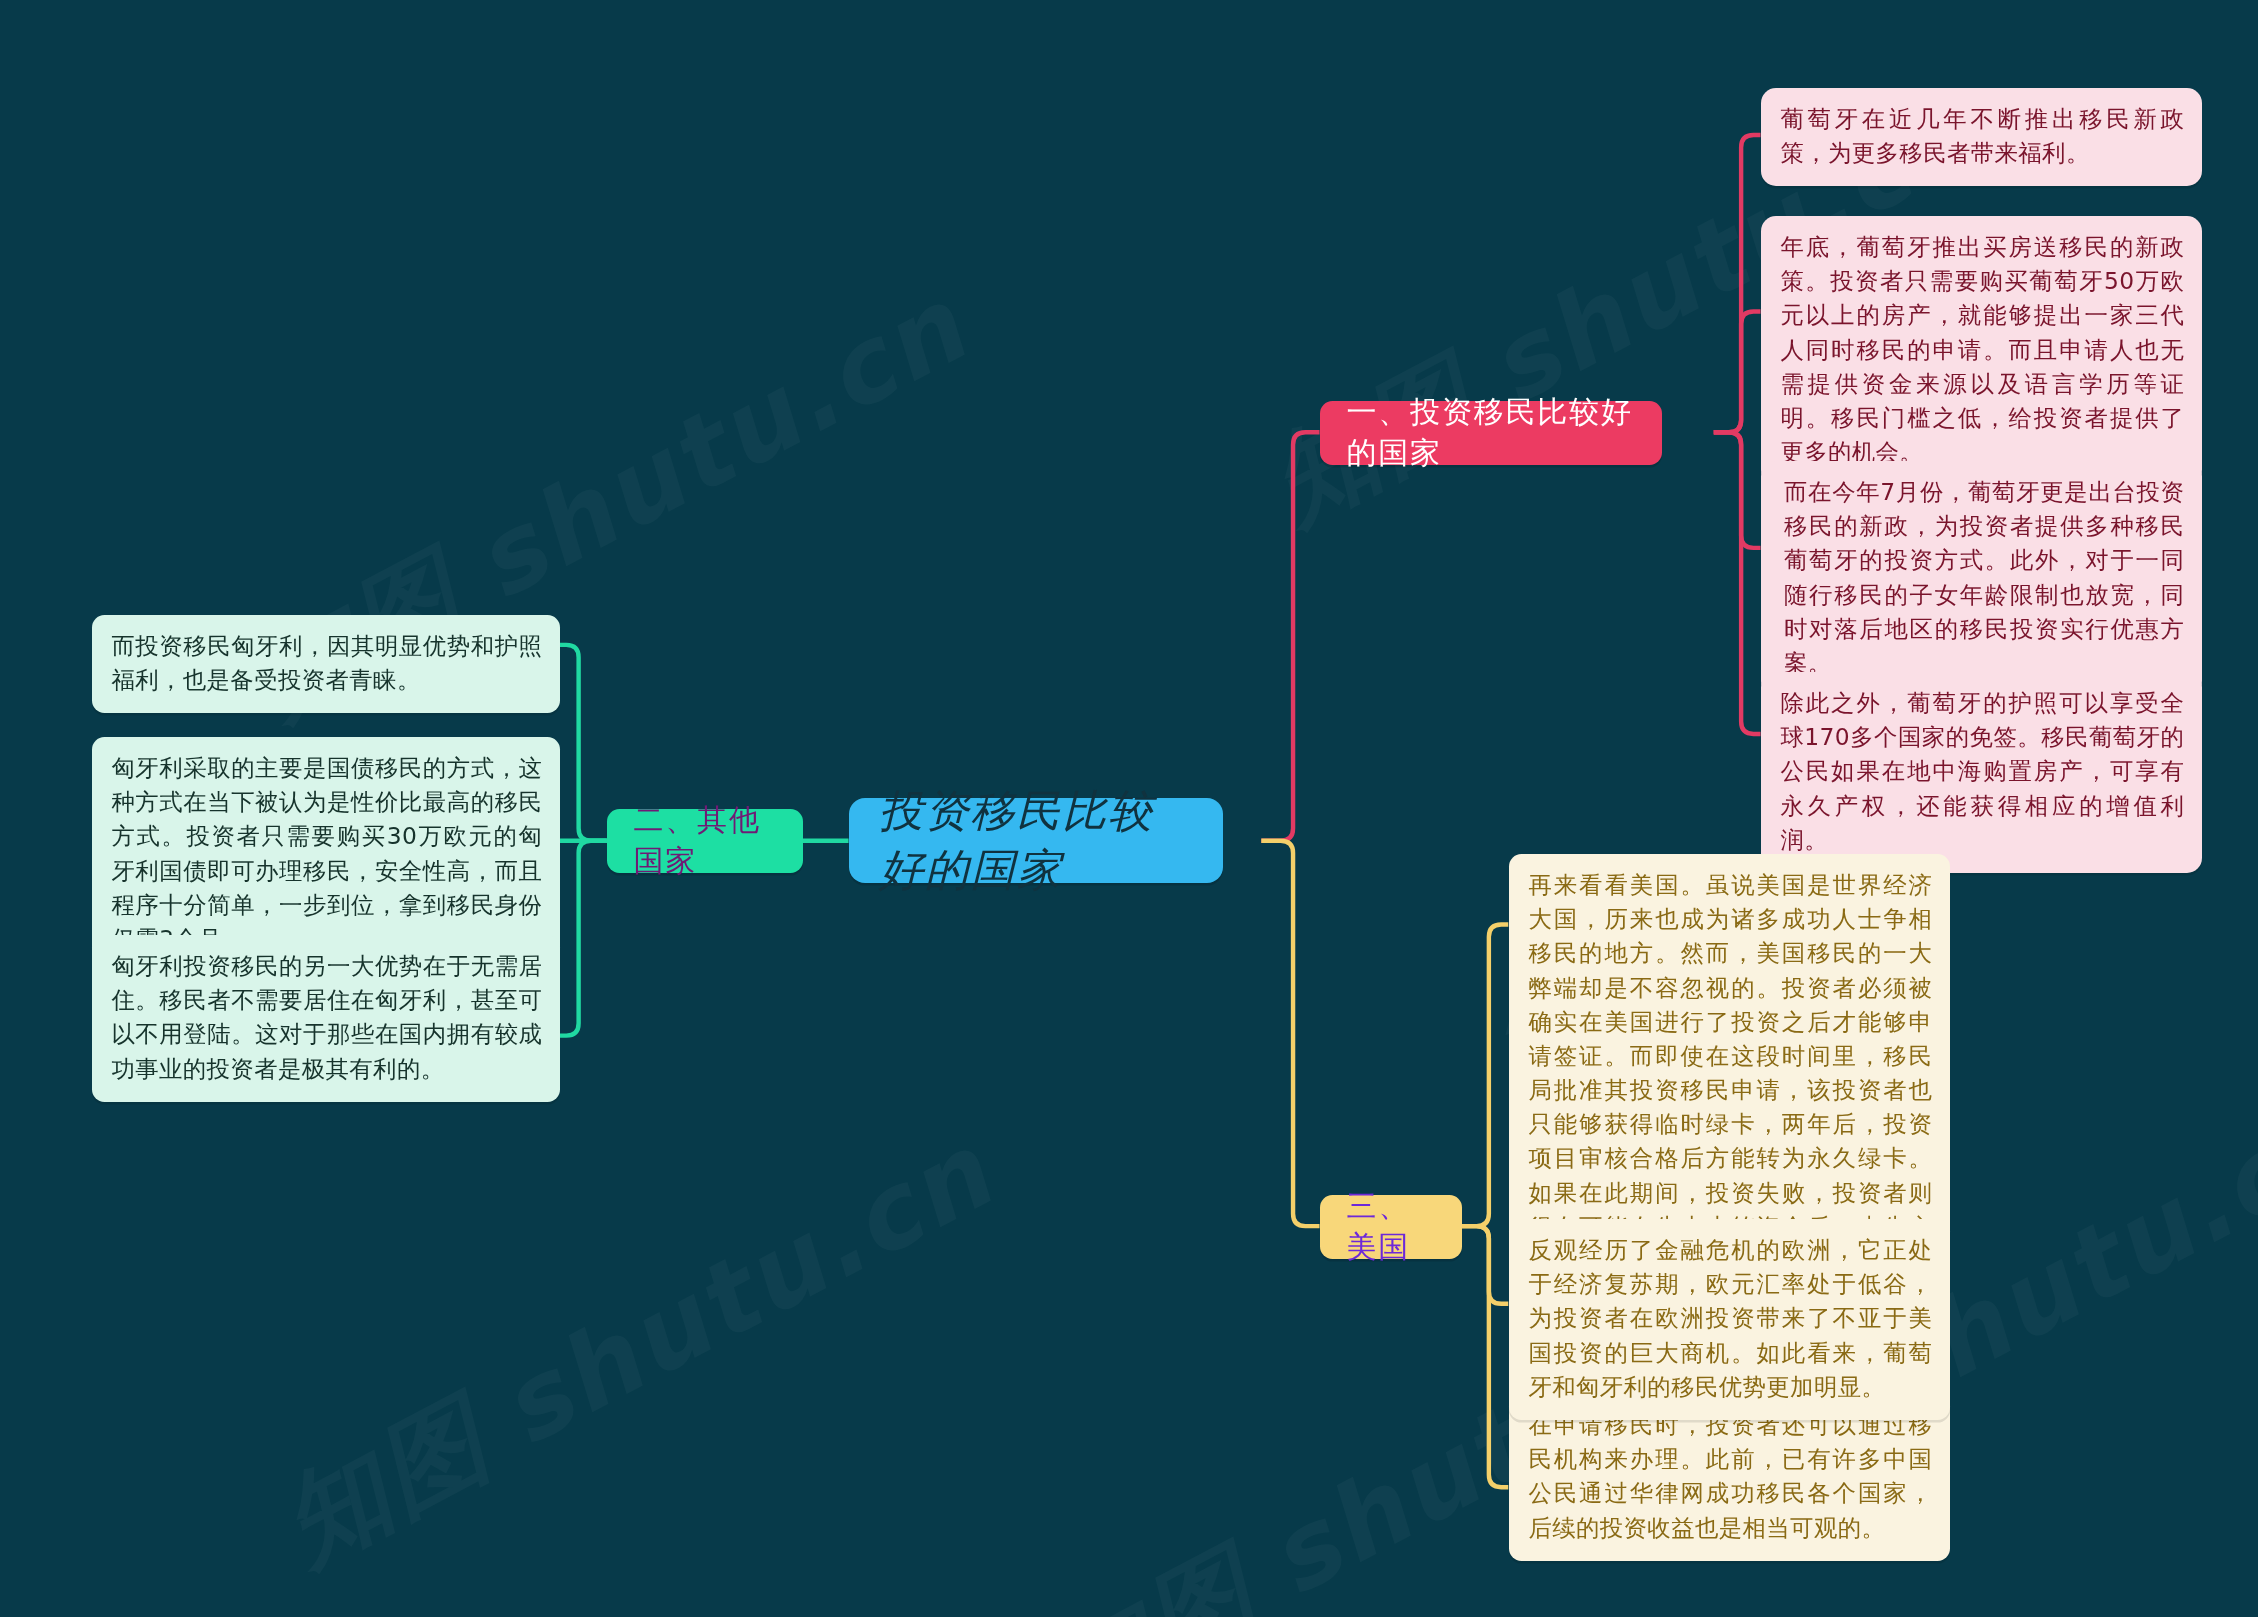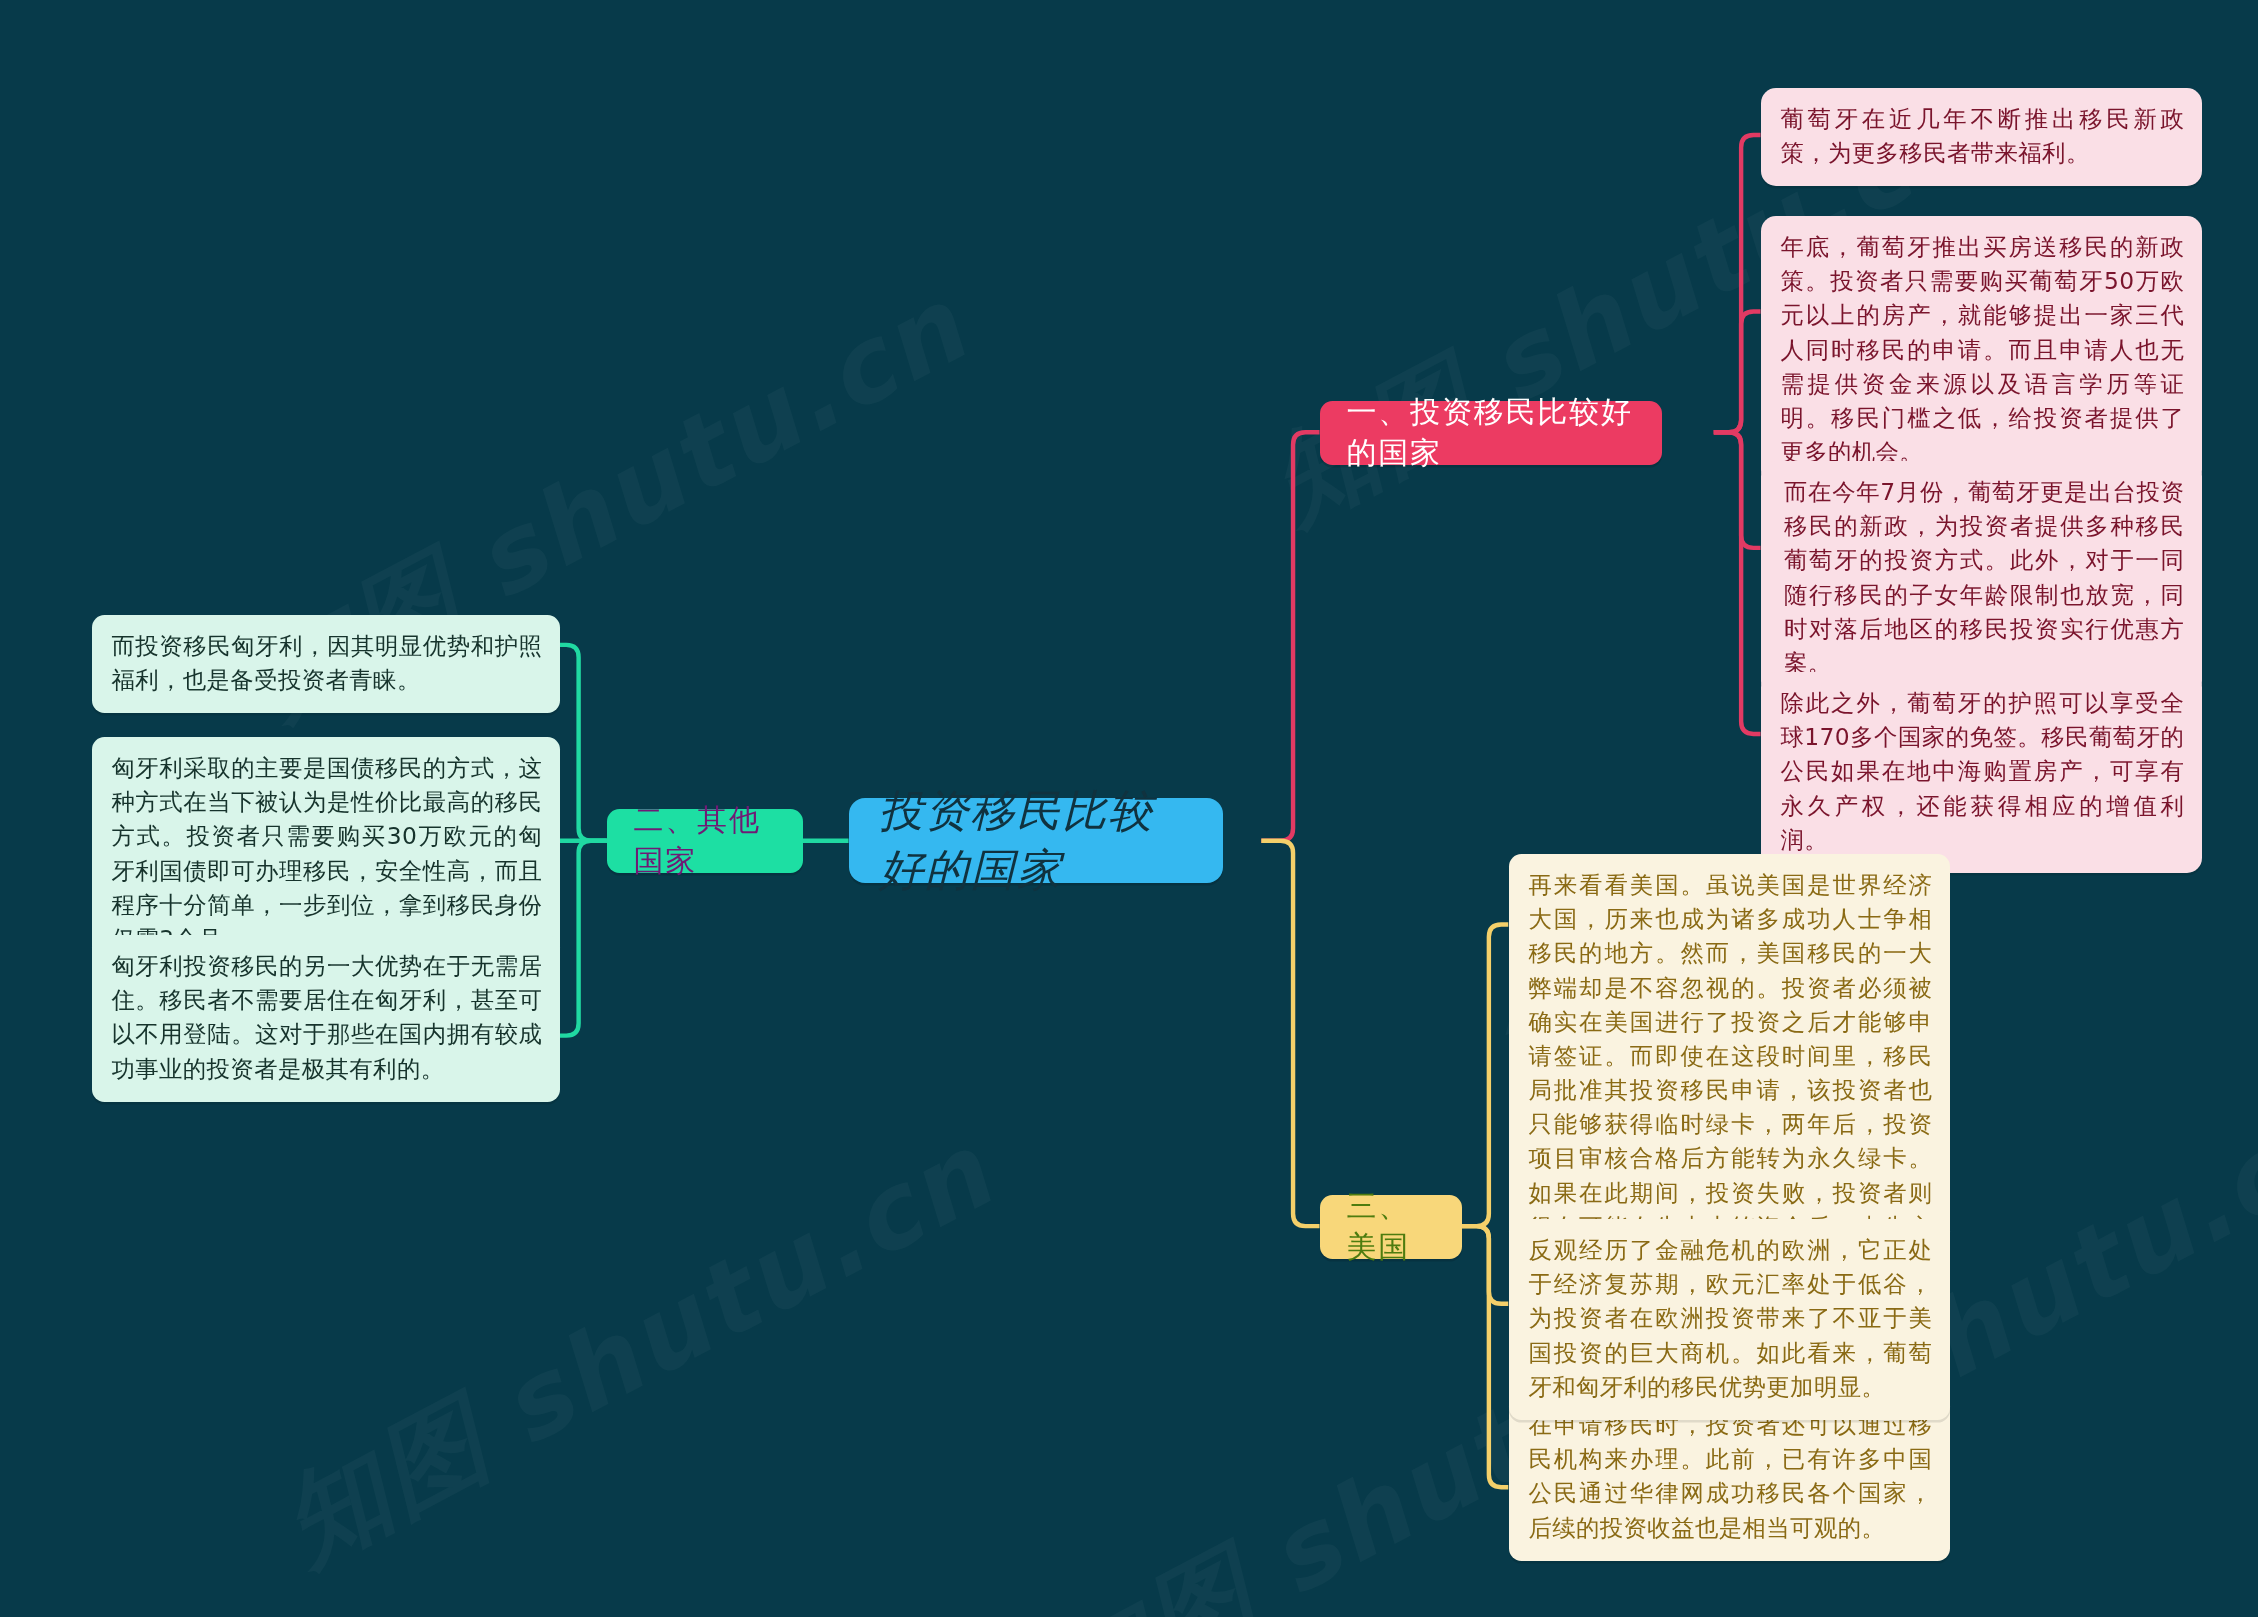--- a/index.html
+++ b/index.html
@@ -67,21 +67,21 @@
   .branch {
     height: 64px;
     padding: 0 26.5px;
     font-size: 30px;
     border-radius: 12.4px;
     letter-spacing: 1.8px;
     box-shadow: 0 2.6px 0 rgba(0,0,0,0.12);
   }
   .branch.pink   { background: #ec3b62; color: #ffffff; }
   .branch.green  { background: #1ddfa3; color: #701a75; }
-  .branch.yellow { background: #f8d77a; color: #4d7c0f; }
+  .branch.yellow { background: #f8d77a; color: #6d28d9; }
 
   .leaf {
     display: block;
     box-sizing: border-box;
     border-radius: 12.4px;
     padding: 14px 17.6px 16px 19.4px;
     font-size: 23.4px;
     line-height: 1.46;
     letter-spacing: 0.4px;
     text-align: justify;

